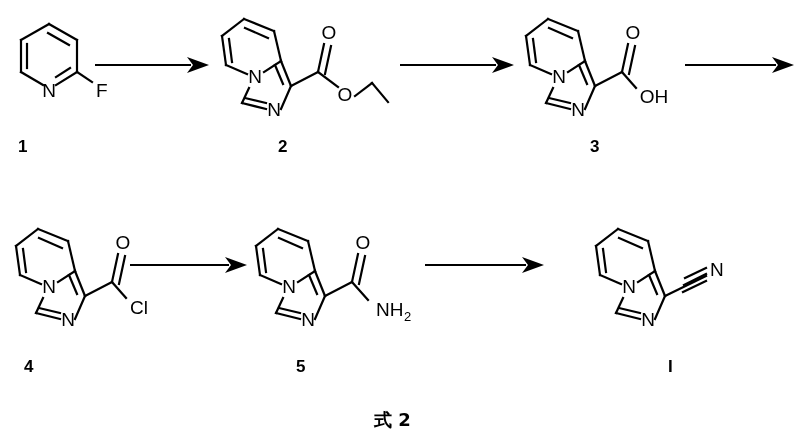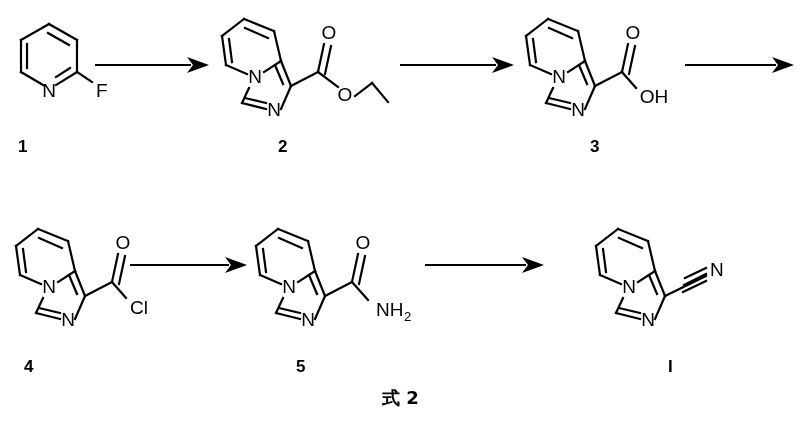--- a/index.html
+++ b/index.html
@@ -283,15 +283,15 @@
       <line class="bond" x1="96" y1="67" x2="118" y2="56"></line>
       <line class="bond" x1="97" y1="60" x2="118" y2="50"></line>
       <text class="atom" x="122" y="58" text-anchor="start">N</text>
     </svg>
   </div>
 
   <div class="cmpd-label" style="left:24px; top:358px;">4</div>
   <div class="cmpd-label" style="left:296px; top:358px;">5</div>
   <div class="cmpd-label" style="left:668px; top:358px;">I</div>
 
-  <div class="caption" style="left:374px; top:386px;margin-left:8px;">式 2</div>
+  <div class="caption" style="left:374px; top:408px;">式 2</div>
 
 </div>
 
 </body></html>

